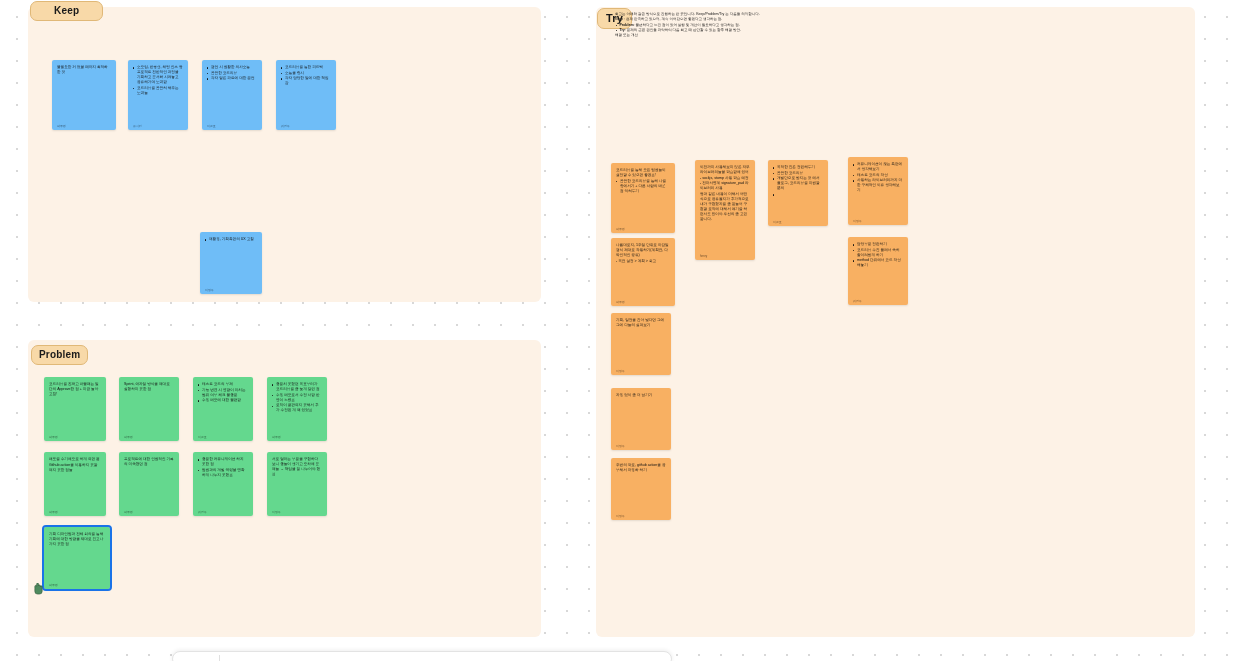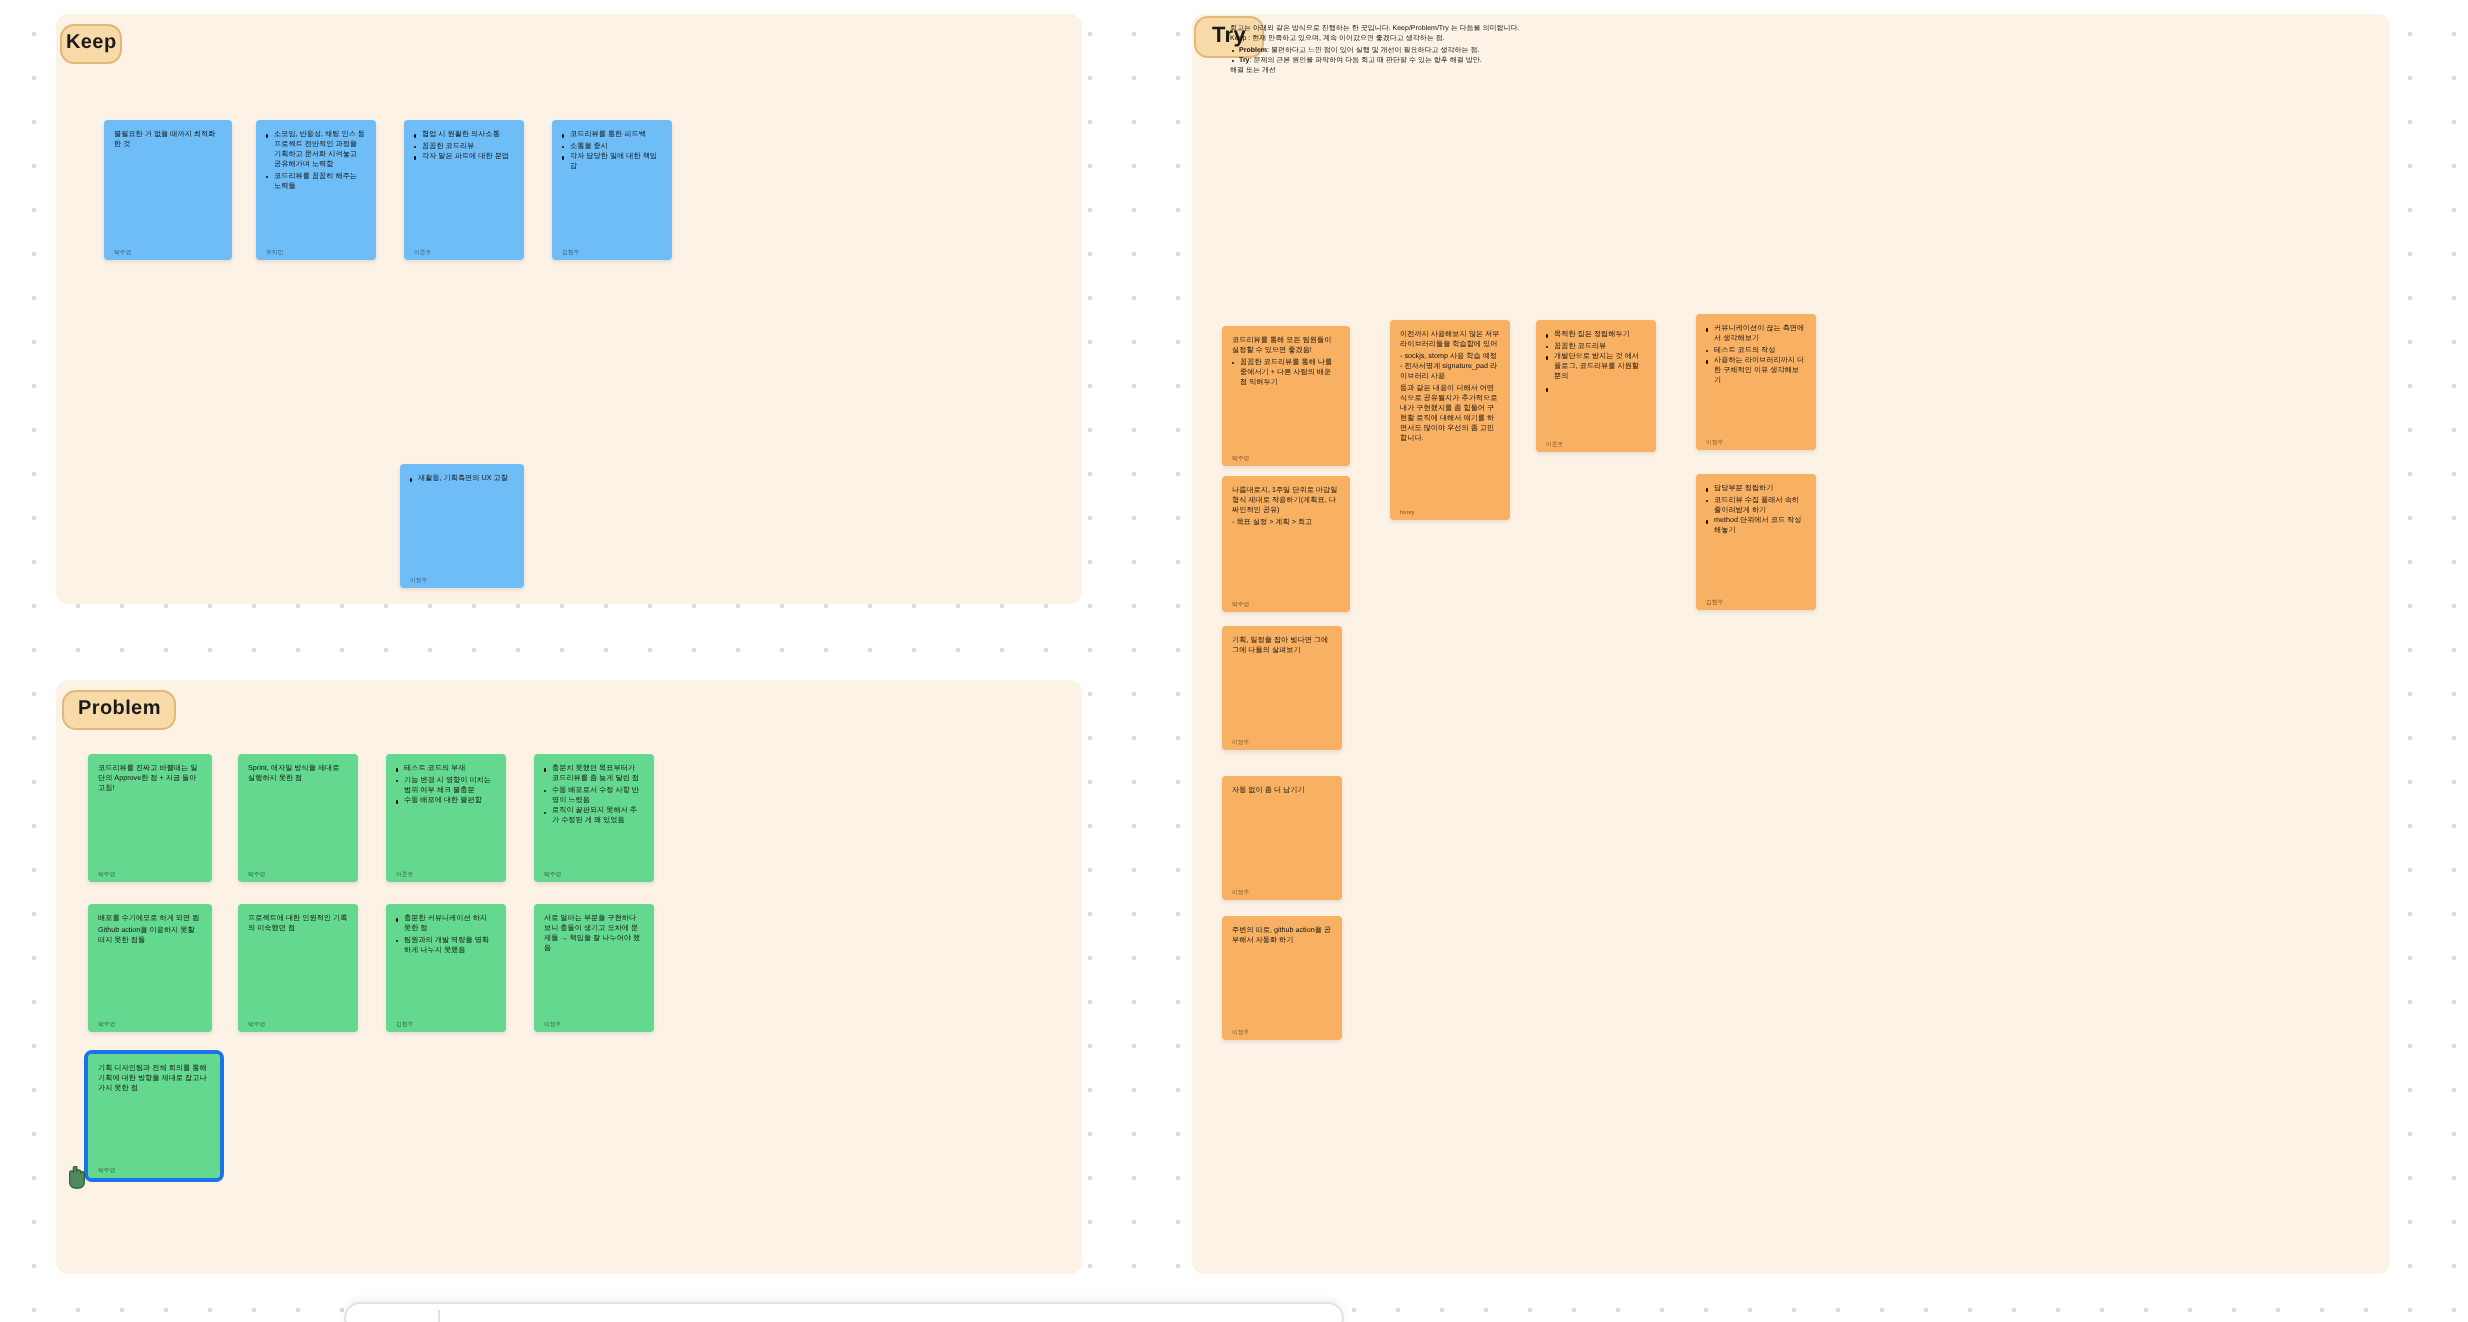--- a/index.html
+++ b/index.html
@@ -117,21 +117,21 @@
     width: 1px; height: 10px;
     background: #e0e0e0;
   }
 </style>
 </head>
 <body>
 
 <div id="canvas">
 
   <div class="frame" style="left:28px; top:7px; width:513px; height:295px;"></div>
-  <div class="frame-label" style="left:30px; top:12px; padding:4px 2px; font-size:10px;">Keep</div>
+  <div class="frame-label" style="left:30px; top:1px; padding:4px 23px; font-size:10px;">Keep</div>
 
   <div class="frame" style="left:28px; top:340px; width:513px; height:297px;"></div>
   <div class="frame-label" style="left:31px; top:345px; padding:4px 7px; font-size:10px;">Problem</div>
 
   <div class="frame" style="left:596px; top:7px; width:599px; height:630px;"></div>
   <div class="frame-label" style="left:597px; top:8px; padding:4px 8px; font-size:11px;">Try</div>
 
   <div id="intro">
     <p>회고는 아래와 같은 방식으로 진행하는 한 곳입니다. Keep/Problem/Try 는 다음을 의미합니다.</p>
     <p>Keep : 현재 만족하고 있으며, 계속 이어갔으면 좋겠다고 생각하는 점.</p>

